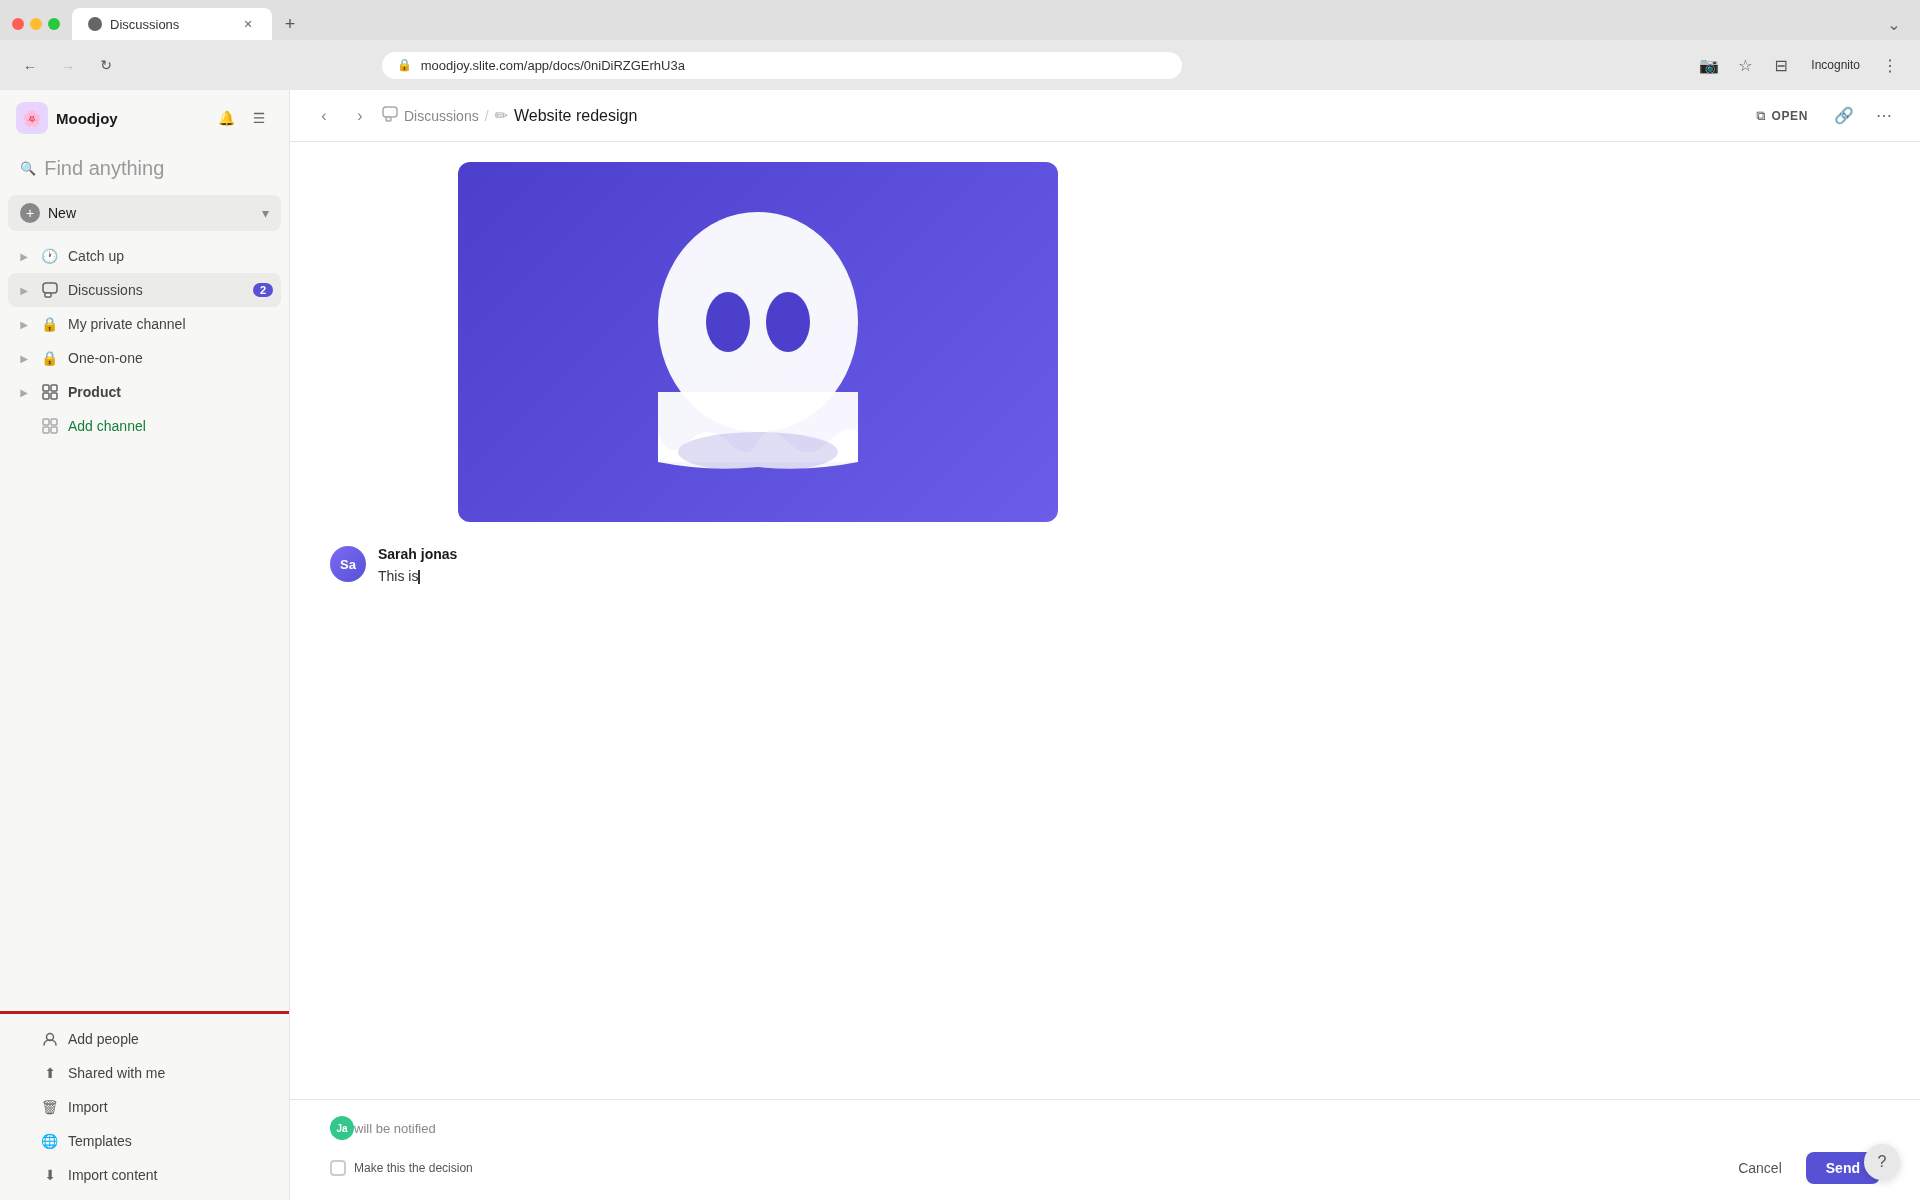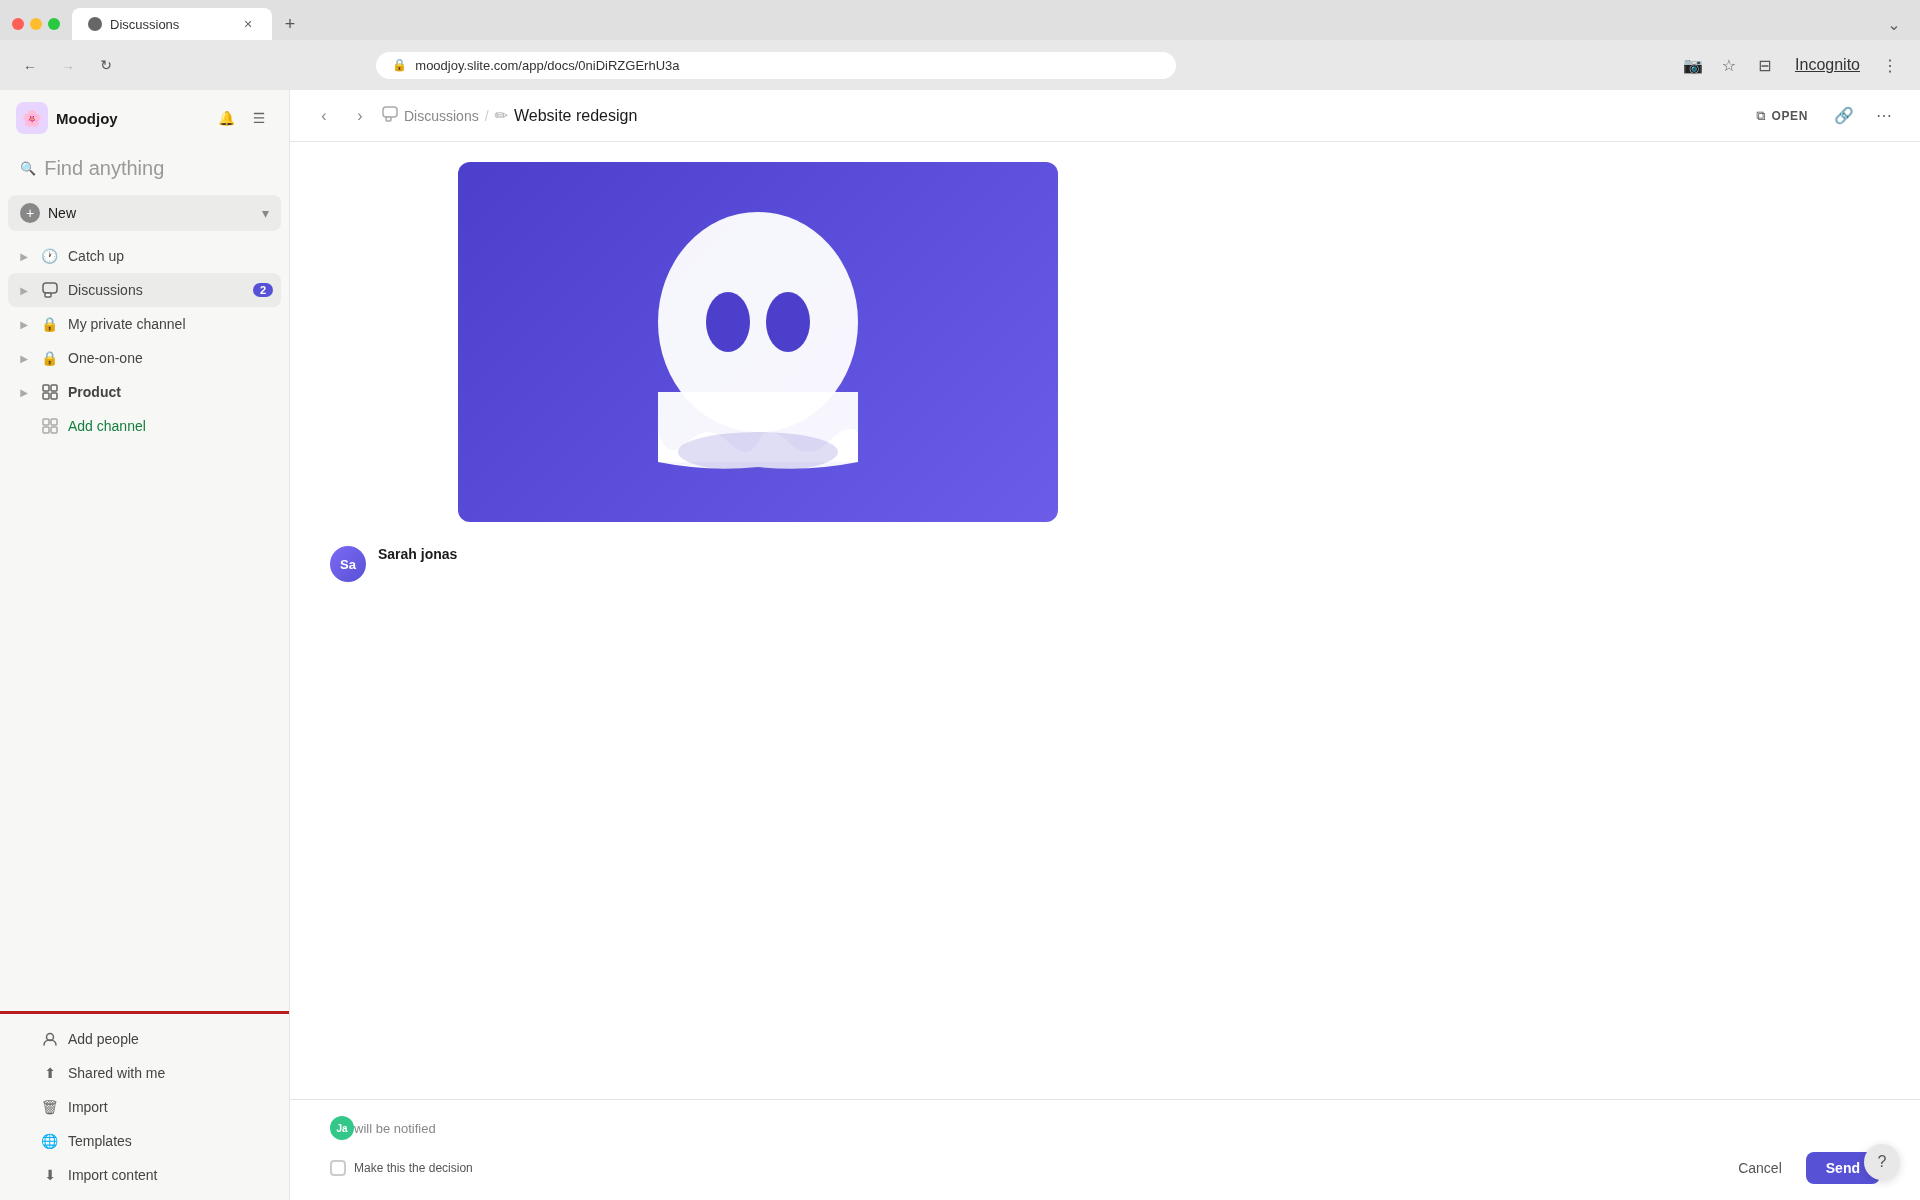--- a/index.html
+++ b/index.html
@@ -129,21 +129,21 @@
     <div class="nav-btn">↻</div>
     <div class="url-bar">
       <span class="url-lock">🔒</span>
       <span style="font-size:13px; color:#333;">moodjoy.slite.com/app/docs/0niDiRZGErhU3a</span>
     </div>
     <div class="browser-actions">
       <div class="browser-action-btn">📷</div>
       <div class="browser-action-btn">☆</div>
       <div class="browser-action-btn">⊟</div>
       <div class="browser-action-btn" style="display:flex;align-items:center;gap:4px;width:auto;padding:0 8px;">
-        <span style="font-size:16px;color:#333;text-decoration:underline;">Incognito</span>
+        <span style="font-size:12px;color:#333;">Incognito</span>
       </div>
       <div class="browser-action-btn">⋮</div>
     </div>
   </div>
 </div>
 
 <div class="app">
 
   <div class="sidebar">
     <div class="sidebar-header">
@@ -308,20 +308,23 @@
               <ellipse cx="150" cy="260" rx="80" ry="20" fill="rgba(100,90,200,0.2)"></ellipse>
             </svg>
           </div>
         </div>
       </div>
 
       <div class="message-group">
         <div class="avatar avatar-sa">Sa</div>
         <div class="message-body">
           <div class="message-author">Sarah jonas</div>
+          <div class="message-text">
+            <span>This is</span><span class="cursor"></span>
+          </div>
         </div>
       </div>
     </div>
 
     <div class="reply-area">
       <div class="notified-row">
         <div class="avatar-sm avatar-ja">Ja</div>
         <span class="notified-text">will be notified</span>
       </div>
       <div class="decision-row">

